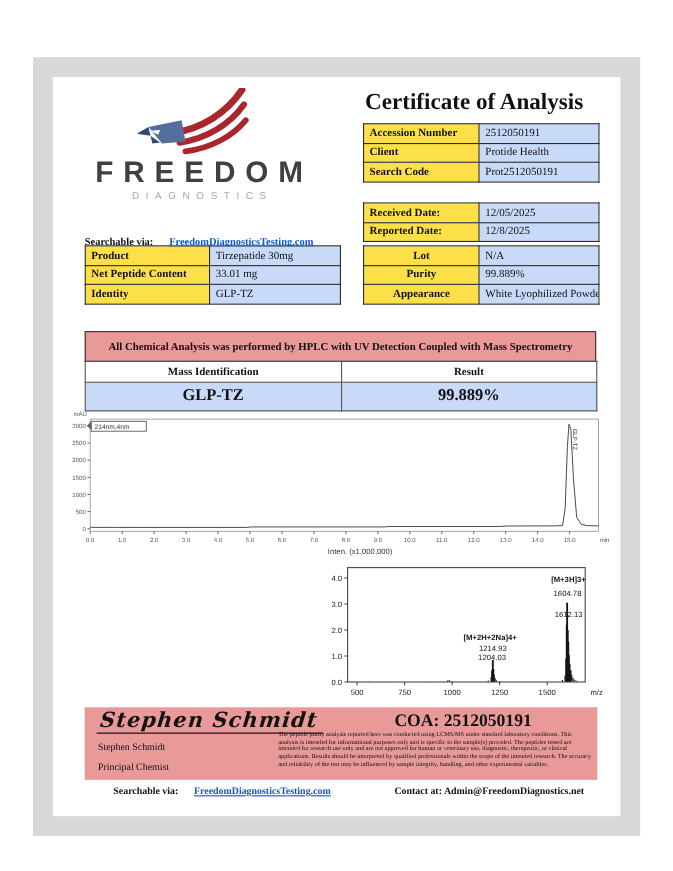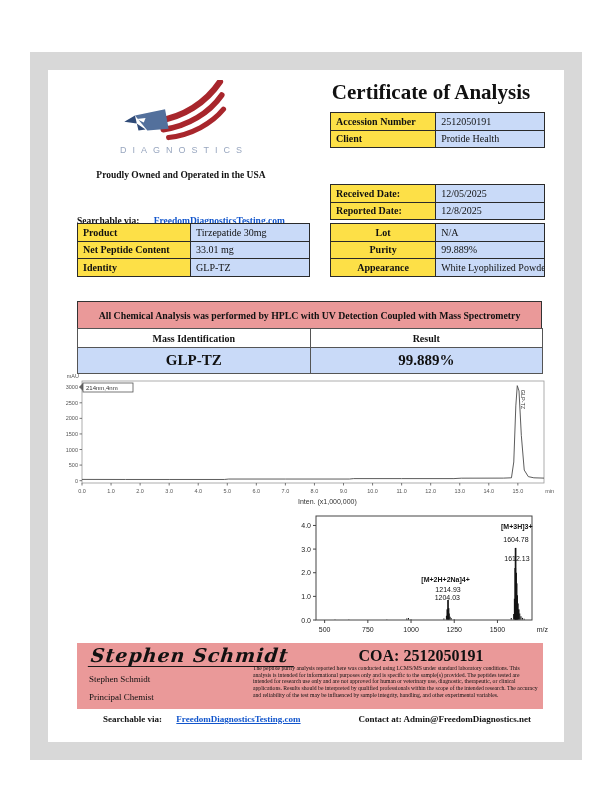--- a/index.html
+++ b/index.html
@@ -96,39 +96,43 @@
 
     <div class="logo-block">
       <svg class="eagle" width="130" height="62" viewBox="0 0 140 70">
         <path d="M44,46 C72,42 98,26 114,2" fill="none" stroke="#a8262c" stroke-width="7" stroke-linecap="round"></path>
         <path d="M50,56 C78,52 102,37 116,17" fill="none" stroke="#a8262c" stroke-width="6.4" stroke-linecap="round"></path>
         <path d="M56,65 C82,62 105,49 118,33" fill="none" stroke="#a8262c" stroke-width="5.8" stroke-linecap="round"></path>
         <polygon points="18,40 52,33 56,55 32,57" fill="#53709c"></polygon>
         <polygon points="18,40 6,47 20,49 30,56 22,57" fill="#2f4a77"></polygon>
         <polygon points="20,44 30,43 28,48" fill="#ffffff"></polygon>
       </svg>
+      <div class="brand">FREEDOM</div>
       <div class="brand-sub">DIAGNOSTICS</div>
-      <div class="tagline">Proudly Owned and Operated in the USA</div>
     </div>
     <div class="search-line">
       <span>Searchable via:</span>
       <a class="doc-link" href="#">FreedomDiagnosticsTesting.com</a>
     </div>
 
     <div class="coa-title">Certificate of Analysis</div>
 
     <table class="blue" id="tbl-acc">
       <tbody>
           <tr>
             <td class="lab">Accession Number</td>
             <td class="val">2512050191</td>
           </tr>
       <tr>
             <td class="lab">Client</td>
             <td class="val">Protide Health</td>
+          </tr>
+      <tr>
+            <td class="lab">Search Code</td>
+            <td class="val">Prot2512050191</td>
           </tr>
     </tbody>
       </table>
 
     <table class="blue" id="tbl-dates">
       <tbody>
           <tr>
             <td class="lab">Received Date:</td>
             <td class="val">12/05/2025</td>
           </tr>

